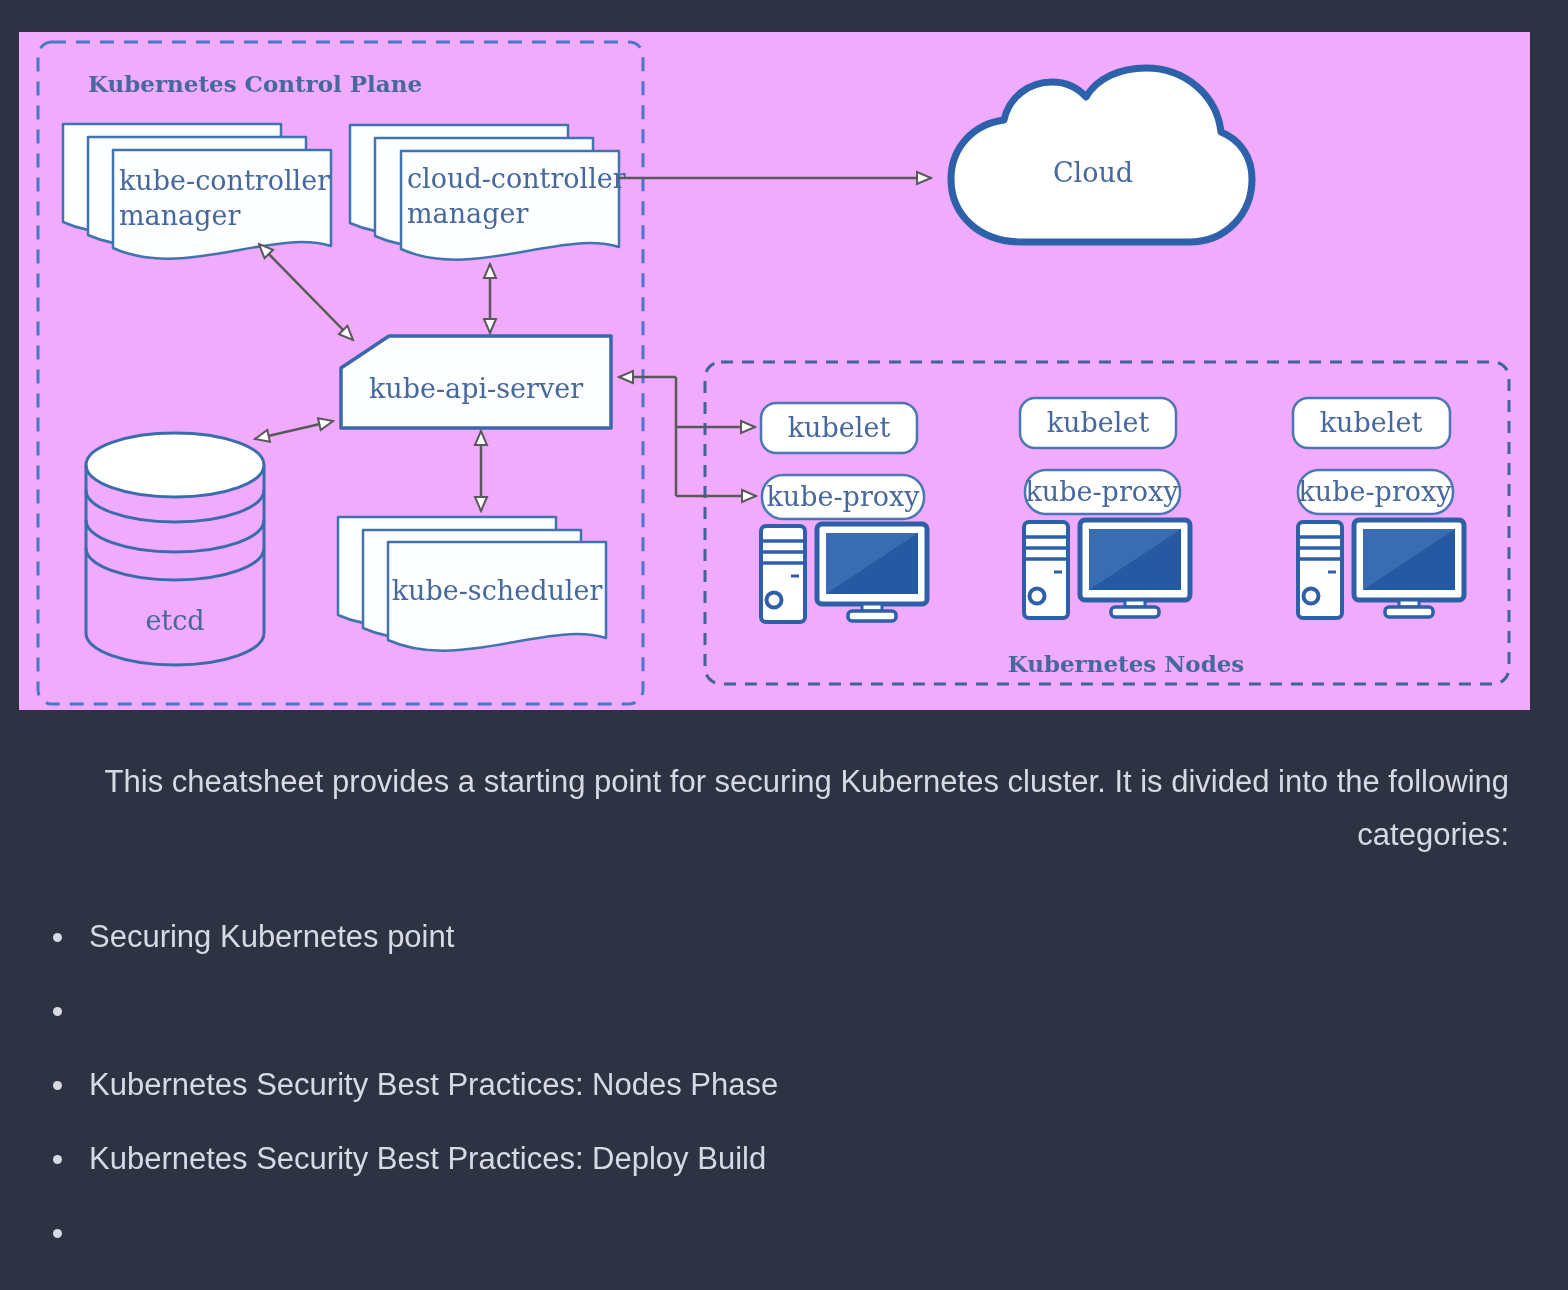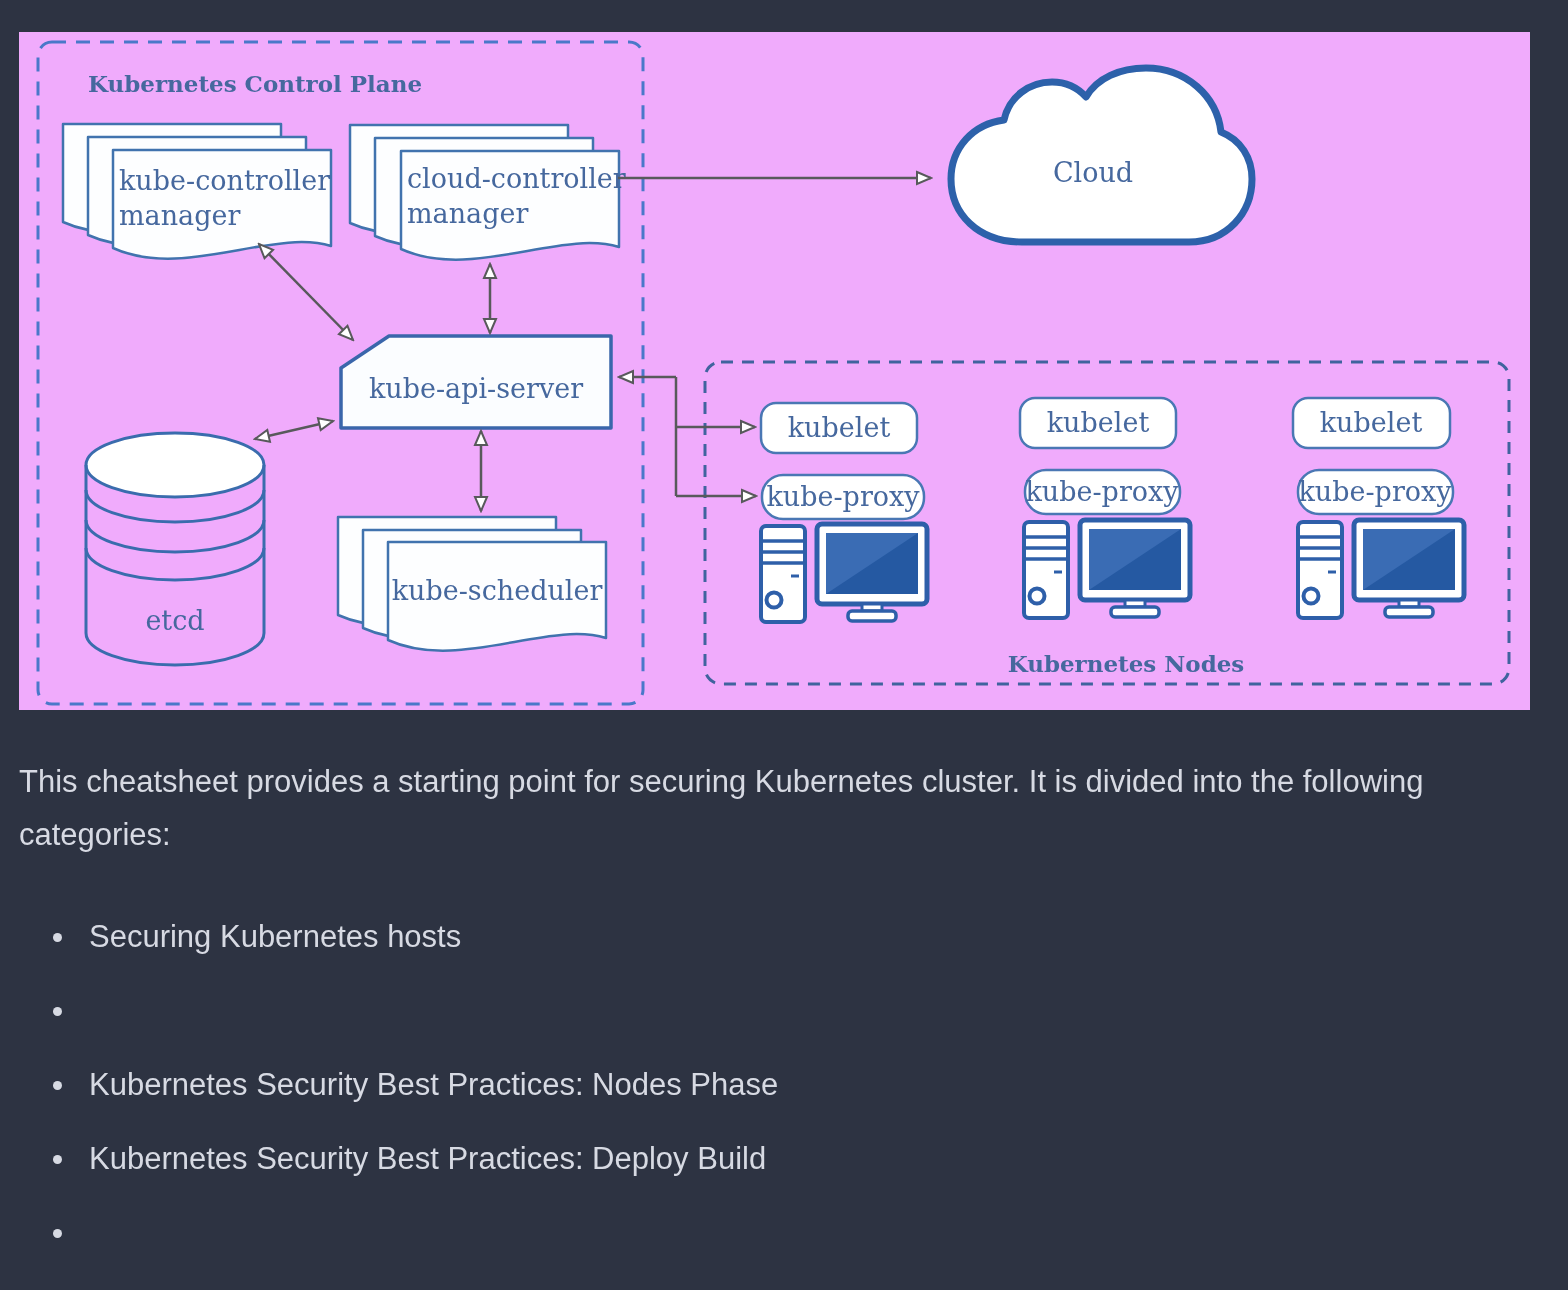--- a/index.html
+++ b/index.html
@@ -5,21 +5,21 @@
   html,body{margin:0;padding:0;background:#2d3342;}
   .page{position:relative;width:1568px;height:1290px;background:#2d3342;overflow:hidden;
         font-family:"Liberation Sans",sans-serif;}
   .diagram-panel{position:absolute;left:19px;top:32px;width:1511px;height:678px;
                  background:#f0abfc;margin:0;}
   .diagram-panel svg{display:block;width:100%;height:100%;}
   svg text{font-family:"DejaVu Serif","Liberation Serif",serif;fill:#46689e;}
   svg text.comp{font-size:27px;}
   svg text.zone-label{font-weight:bold;font-size:23px;}
   .intro{position:absolute;left:19px;top:755px;width:1490px;margin:0;
-         color:#d7dae3;font-size:31px;line-height:53px;font-weight:400;}
+         color:#d7dae3;font-size:31px;line-height:53px;font-weight:400;text-align:right;}
   .categories{position:absolute;left:53px;top:900px;margin:0;padding:0;list-style:none;
               color:#d7dae3;font-size:31px;}
   .categories li{height:74px;display:flex;align-items:center;}
   .dot{width:9px;height:9px;border-radius:50%;background:#d7dae3;margin-right:27px;flex:0 0 auto;}
 </style>
 </head>
 <body>
 
 <div class="page">
 
@@ -140,21 +140,21 @@
         <path d="M657,464 H737" marker-end="url(#ah)"></path>
       </g>
     </svg>
   </figure>
 
   <p class="intro">This cheatsheet provides a starting point for securing Kubernetes cluster. It is divided into the following categories:</p>
 
   <ul class="categories">
     <li>
       <span class="dot"></span>
-      <span>Securing Kubernetes hosts</span>
+      <span>Securing Kubernetes point</span>
     </li>
     <li>
       <span class="dot"></span>
     </li>
     <li>
       <span class="dot"></span>
       <span>Kubernetes Security Best Practices: Nodes Phase</span>
     </li>
     <li>
       <span class="dot"></span>

